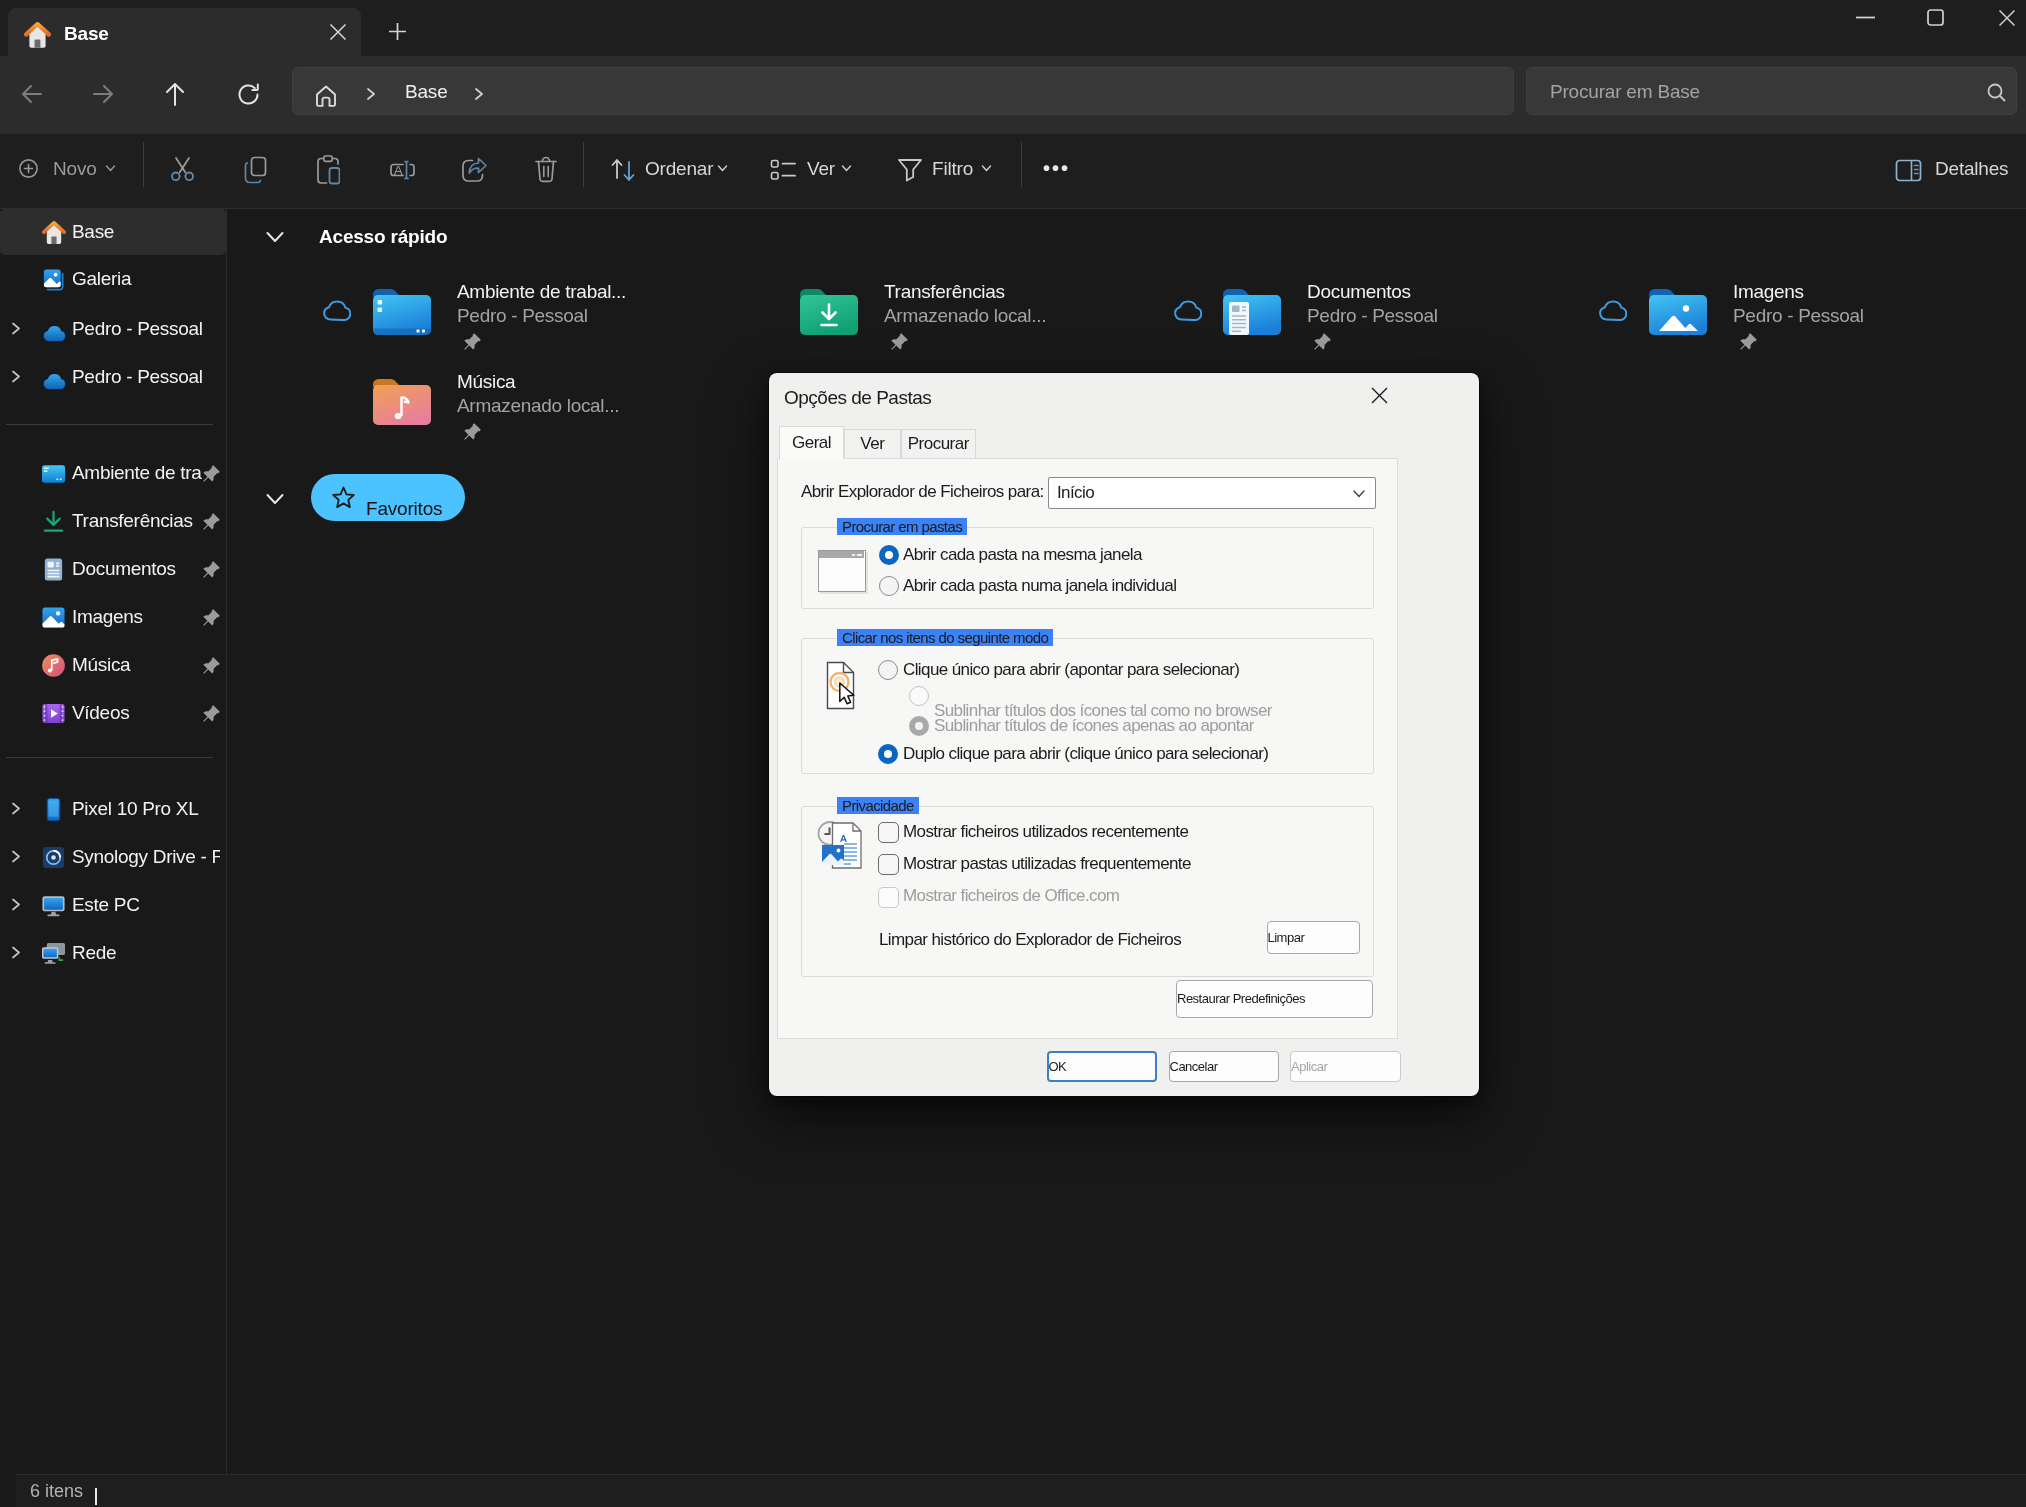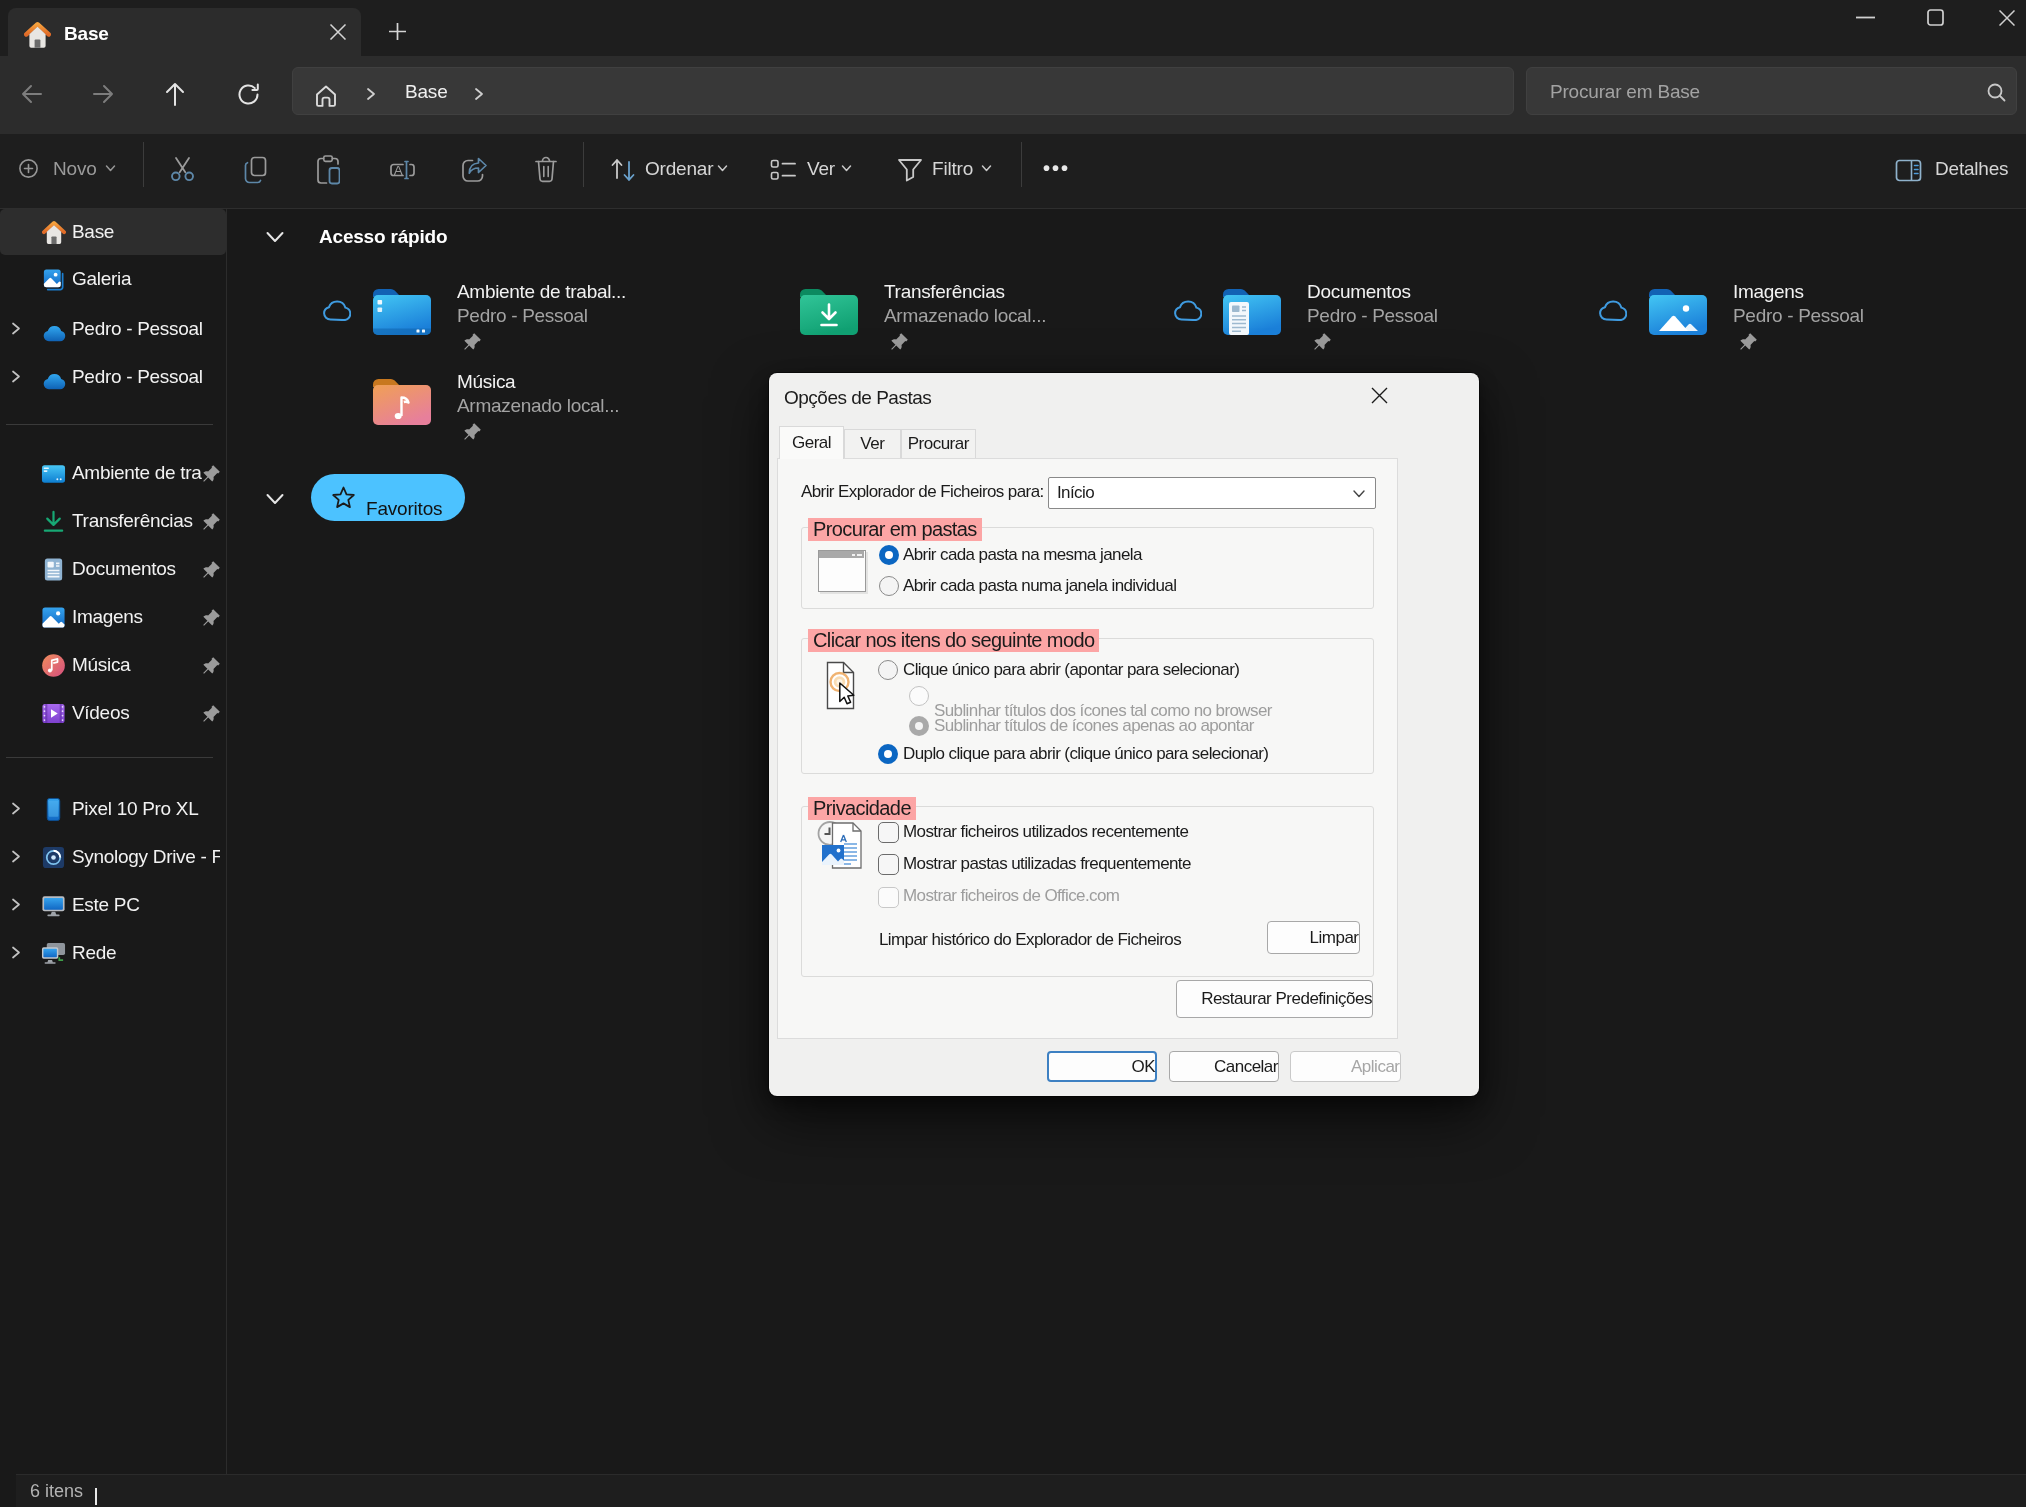--- a/index.html
+++ b/index.html
@@ -45,32 +45,32 @@
 
 
 #dlg { position:absolute; left:769px; top:373px; width:710px; height:723px; background:#f0f0ef; border-radius:8px;
        box-shadow: 0 0 0 1px rgba(0,0,0,0.45), 0 22px 55px rgba(0,0,0,0.6), 0 6px 18px rgba(0,0,0,0.4); }
 #dlg .dtitle { position:absolute; left:15px; top:14px; font-size:19px; letter-spacing:-0.5px; color:#1b1b1b; }
 .dtab { position:absolute; font-size:17px; letter-spacing:-0.5px; color:#1b1b1b; text-align:center; border:1px solid #d9d9d9; background:#f2f2f1; }
 #dpage { position:absolute; left:8px; top:85px; width:621px; height:581px; background:#f7f7f6; border:1px solid #dcdcdc; }
 .dtext { position:absolute; font-size:17px; letter-spacing:-0.6px; color:#1b1b1b; white-space:nowrap; }
 .dgray { color:#9d9d9d; }
 .group { position:absolute; border:1px solid #dbdbda; border-radius:3px; }
-.glabel { position:absolute; top:-10px; font-size:20px; letter-spacing:-0.6px; color:#1b1b1b; background:#fca5a5; padding:0 5px; white-space:nowrap; }
+.glabel { position:absolute; top:-10px; font-size:15px; letter-spacing:-0.6px; color:#1b1b1b; background:#3b82f6; padding:0 5px; white-space:nowrap;margin-left:29px; }
 .radio { position:absolute; width:20px; height:20px; border-radius:50%; }
 .radio.off { background:#f4f4f4; border:1px solid #8a8a8a; }
 .radio.on { background:#0b66c2; }
 .radio.on::after { content:""; position:absolute; left:6px; top:6px; width:8px; height:8px; border-radius:50%; background:#ffffff; }
 .radio.disoff { background:#fbfbfb; border:1px solid #c3c3c3; }
 .radio.dison { background:#a9a9a9; }
 .radio.dison::after { content:""; position:absolute; left:6px; top:6px; width:8px; height:8px; border-radius:50%; background:#f4f4f4; }
 .cbx { position:absolute; width:21px; height:21px; border-radius:5px; background:#f6f6f6; border:1.5px solid #6b6b6b; }
 .cbx.dis { border-color:#c8c8c8; background:#fbfbfb; }
-.dbtn { position:absolute; background:#fdfdfd; border:1px solid #a8a8a8; border-radius:4px; font-size:17px; letter-spacing:-0.5px; color:#1b1b1b;
-        text-align:right; font-family:"Liberation Sans", sans-serif; }
+.dbtn { position:absolute; background:#fdfdfd; border:1px solid #a8a8a8; border-radius:4px; font-size:13px; letter-spacing:-0.5px; color:#1b1b1b;
+        text-align:left; font-family:"Liberation Sans", sans-serif; }
 </style>
 </head>
 <body>
 
 <div id="tabbar">
   <div id="tab">
     <svg class="abs" style="left:16px;top:13px;" width="27" height="29" viewBox="0 0 27 29">
       <defs>
           <linearGradient id="roofg" x1="0" y1="0" x2="0" y2="1">
         <stop offset="0" stop-color="#f6a23d"></stop>

